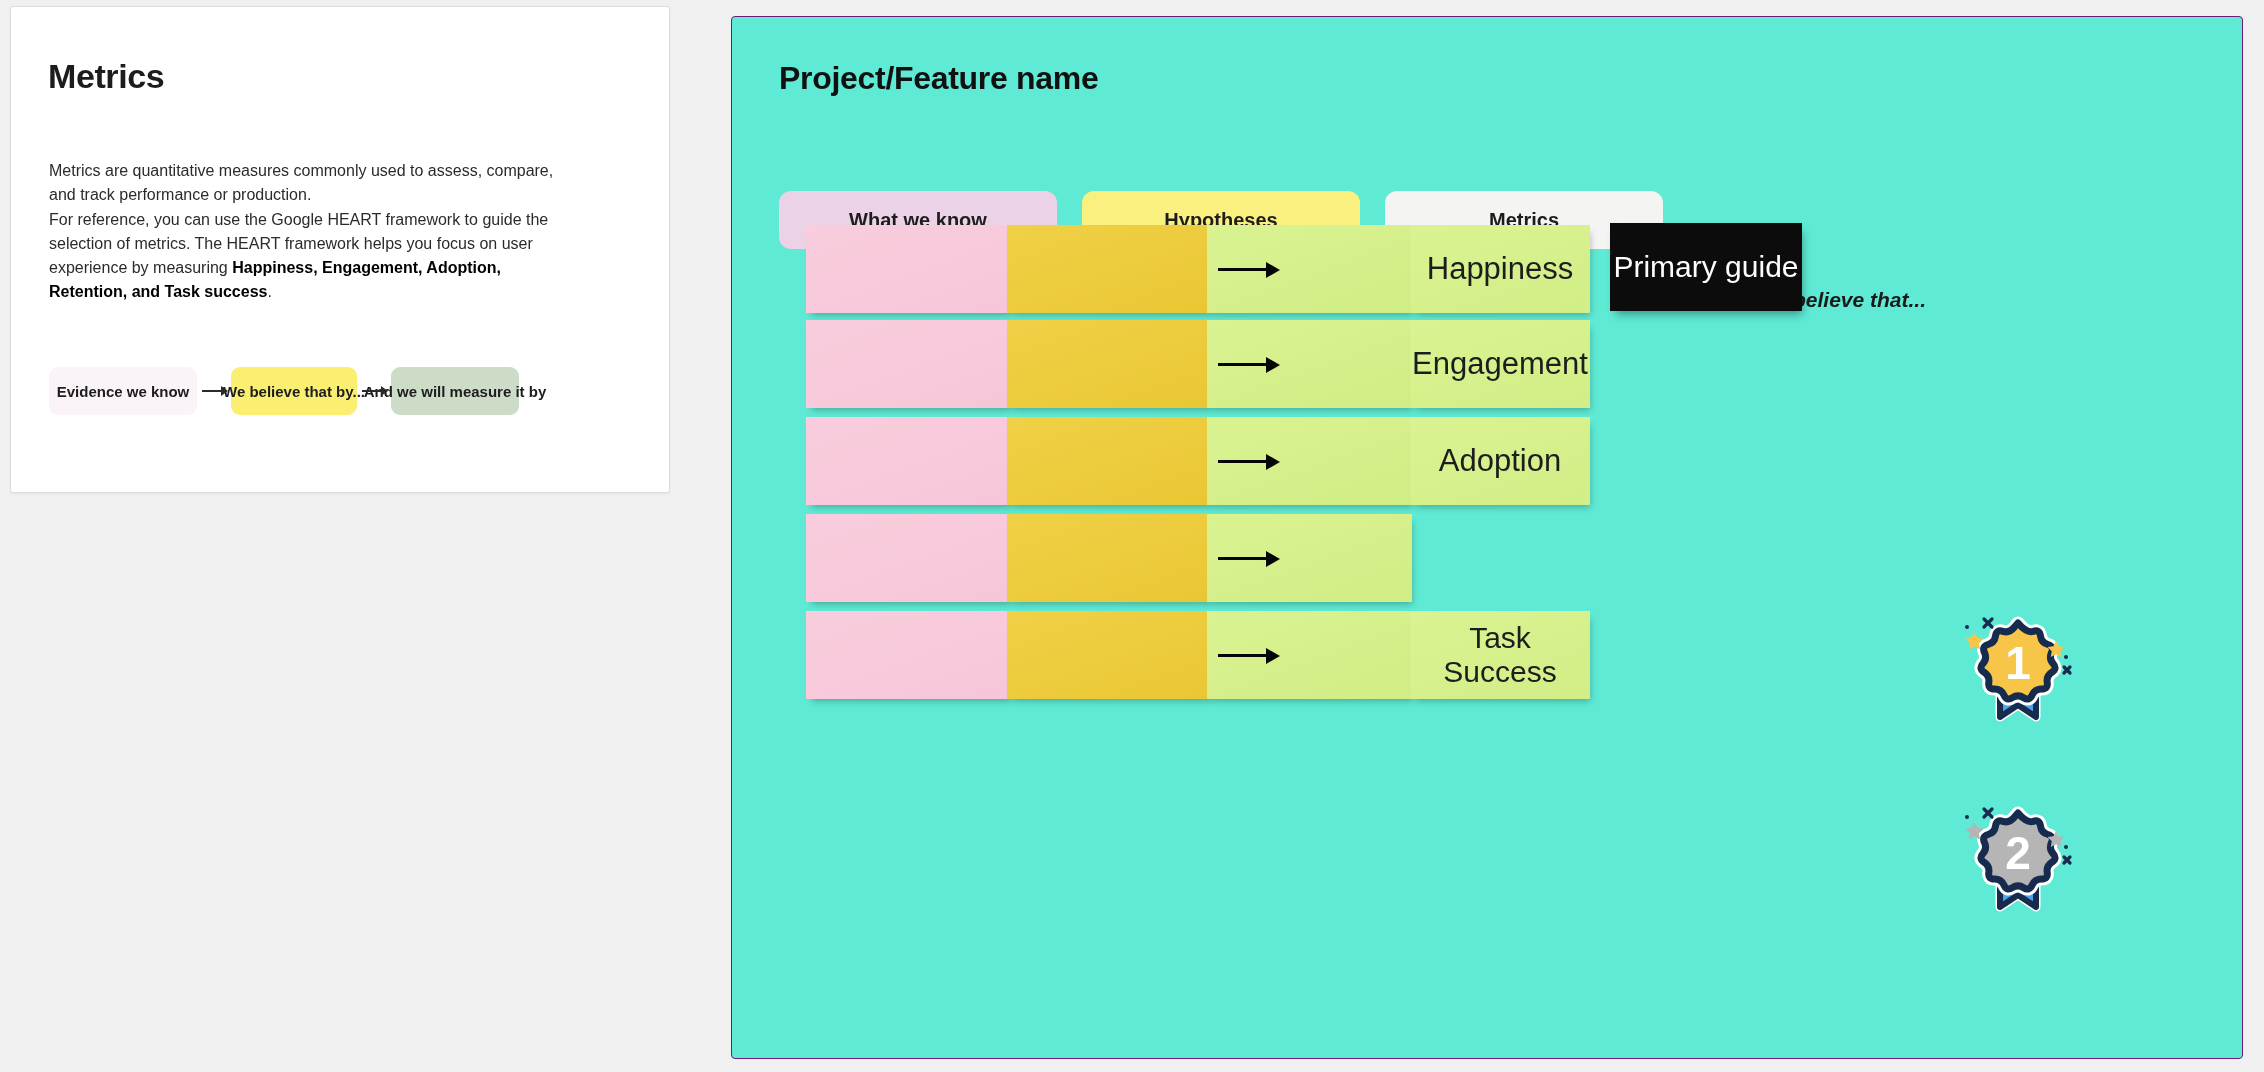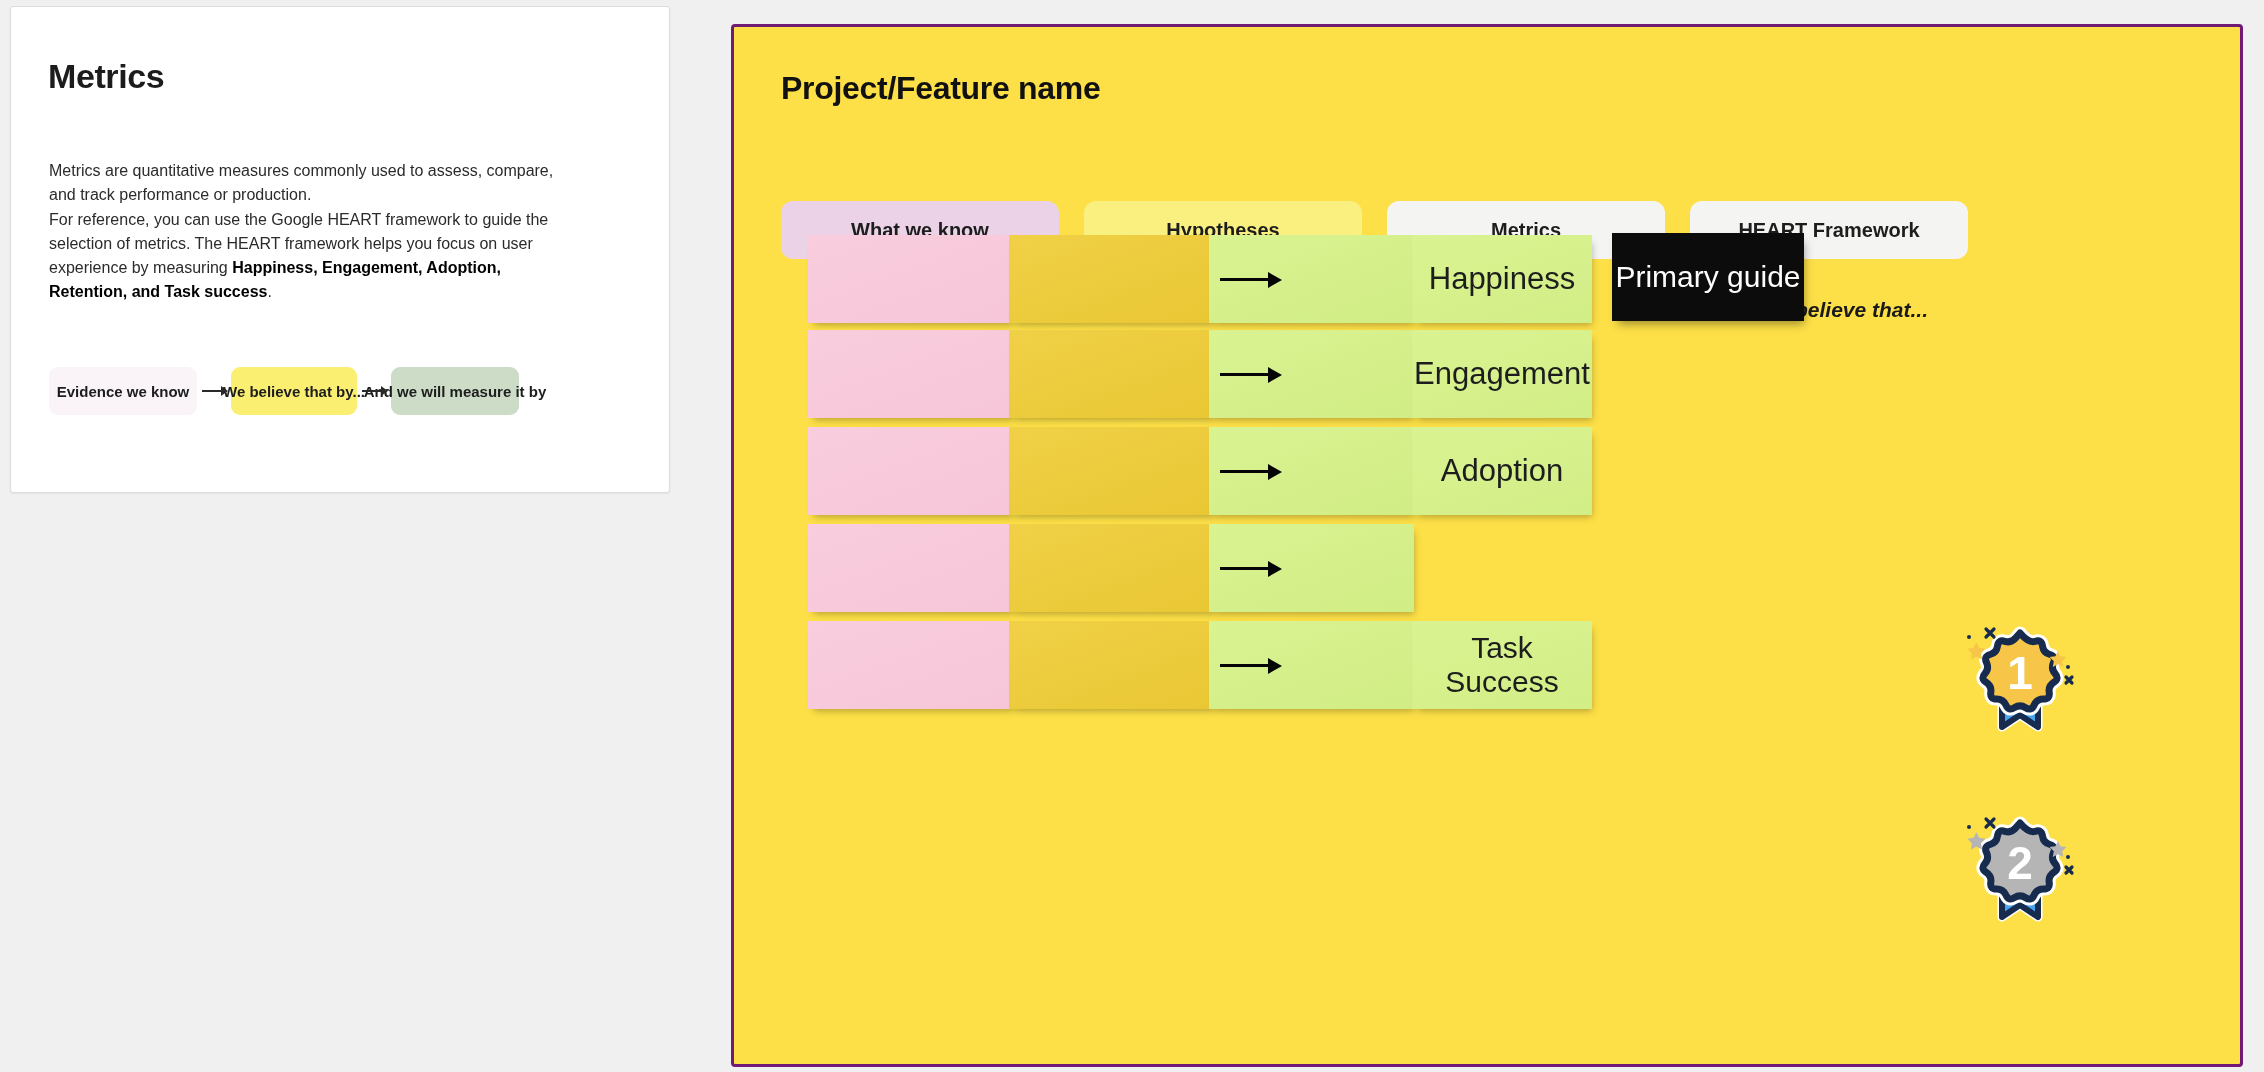--- a/index.html
+++ b/index.html
@@ -95,25 +95,25 @@
     width: 0; height: 0;
     border-left: 7px solid #2a2a2a;
     border-top: 5px solid transparent;
     border-bottom: 5px solid transparent;
   }
 
   
   .board {
     position: absolute;
     left: 731px;
-    top: 24px;
+    top: 16px;
     width: 1512px;
     height: 1043px;
-    background: #fde047;
-    border: 3px solid #701a75;
+    background: #5eead4;
+    border: 1px solid #701a75;
     border-radius: 4px;
   }
 
   .board-title {
     position: absolute;
     left: 47px;
     top: 43px;
     font-size: 32px;
     font-weight: bold;
     color: #111111;
@@ -260,23 +260,20 @@
 
     <div class="tabs">
       <div class="tab lav">
         <span>What we know</span>
       </div>
       <div class="tab yel">
         <span>Hypotheses</span>
       </div>
       <div class="tab gray">
         <span>Metrics</span>
-      </div>
-      <div class="tab gray">
-        <span>HEART Framework</span>
       </div>
     </div>
 
     <div class="believe-label">We believe that...</div>
 
     <div class="notes-area" id="notes-area">
         <div class="sticky pink" style="left: 74px; top: 208px; width: 205px; height: 88px;"></div>
         <div class="sticky gold" style="left: 275px; top: 208px; width: 205px; height: 88px;"></div>
         <div class="sticky lime" style="left: 475px; top: 208px; width: 205px; height: 88px;"></div>
         <div class="note-arrow" style="left: 486px; top: 244px; width: 62px;">

